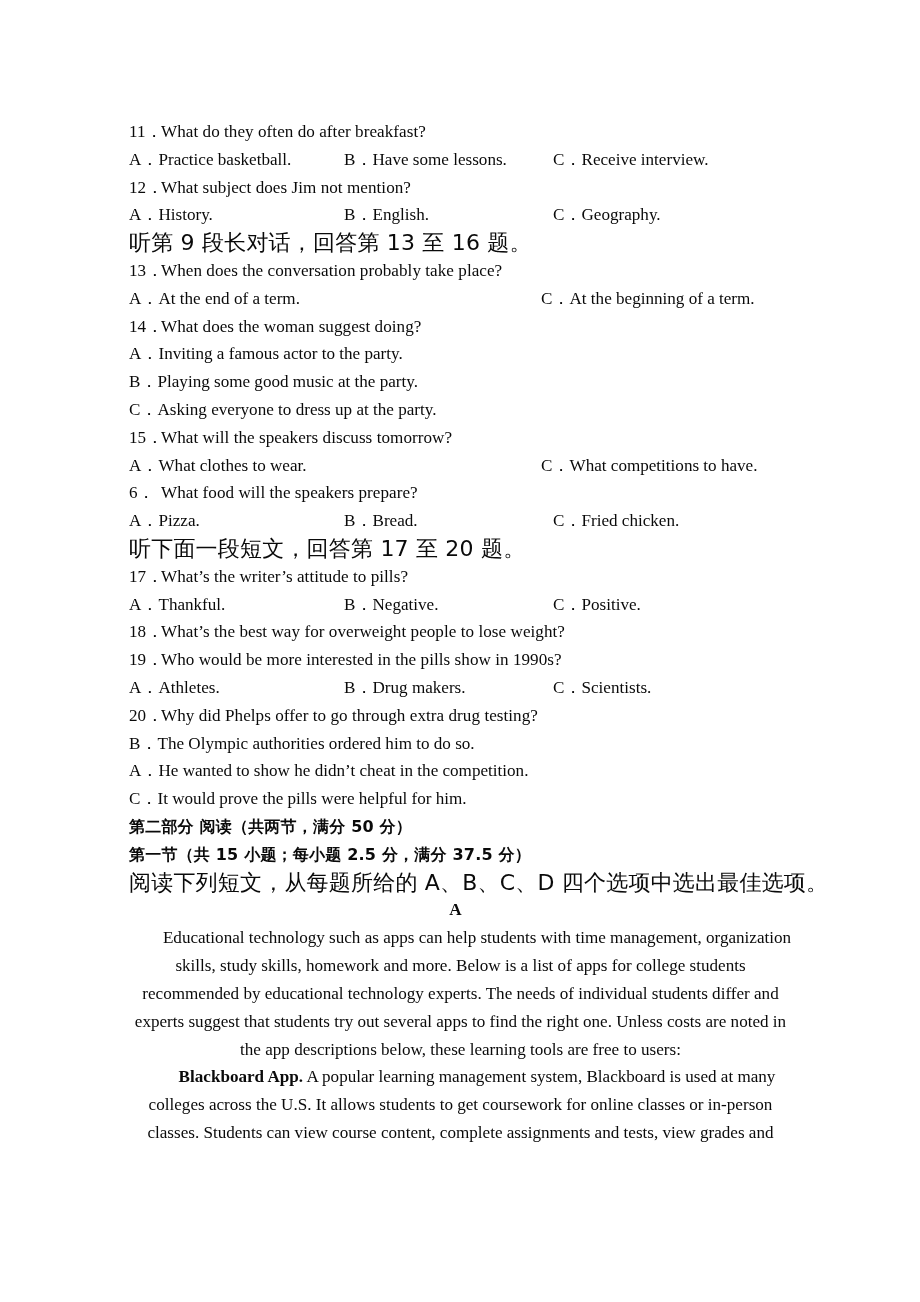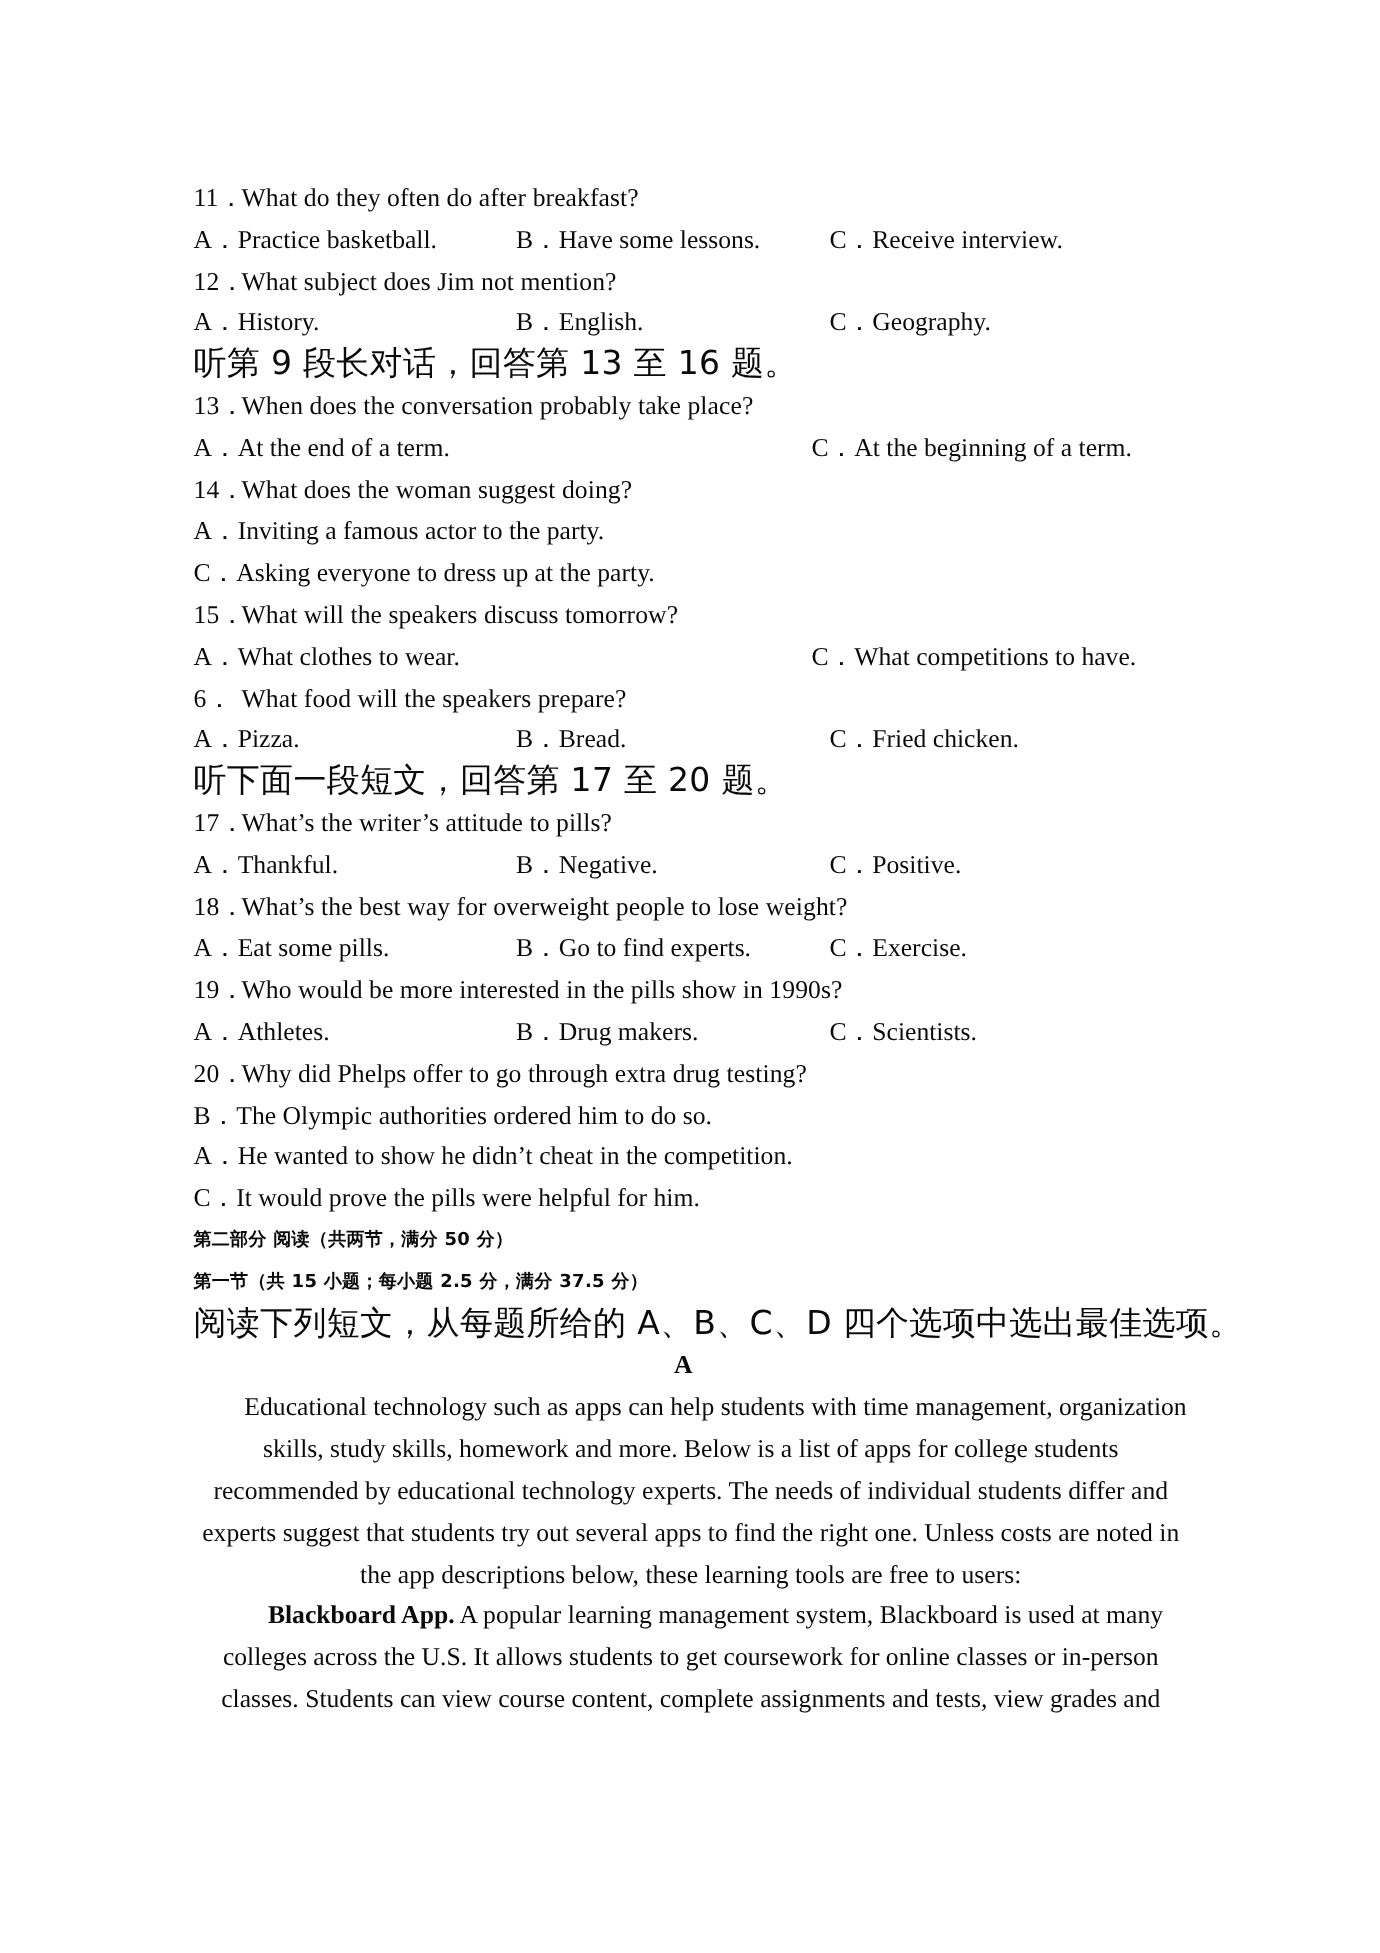--- a/index.html
+++ b/index.html
@@ -80,21 +80,21 @@
 
   .cn-line {
     font-size: 22px;
     line-height: 27.8px;
     font-family: "DejaVu Sans", "Liberation Sans", sans-serif;
     white-space: nowrap;
     letter-spacing: 0.2px;
   }
   .cn-line.bold {
     font-weight: bold;
-    font-size: 12px;
+    font-size: 16px;
   }
 
   .sec-a {
     text-align: center;
     font-weight: bold;
     font-size: 17.1px;
     line-height: 28px;
     width: 663px;
     padding-right: 10px;
     box-sizing: border-box;
@@ -132,20 +132,21 @@
     <div class="cn-line">听第 9 段长对话，回答第 13 至 16 题。</div>
 
     <div class="q-line"><span class="qnum">13．</span><span>When does the conversation probably take place?</span></div>
     <div class="opt-row tight">
       <span class="opt a"><span class="letter">A．</span><span>At the end of a term.</span></span>
       <span class="opt c"><span class="letter">C．</span><span>At the beginning of a term.</span></span>
     </div>
 
     <div class="q-line"><span class="qnum">14．</span><span>What does the woman suggest doing?</span></div>
     <div class="opt-line"><span class="letter">A．</span><span>Inviting a famous actor to the party.</span></div>
+    <div class="opt-line"><span class="letter">B．</span><span>Playing some good music at the party.</span></div>
     <div class="opt-line"><span class="letter">C．</span><span>Asking everyone to dress up at the party.</span></div>
 
     <div class="q-line"><span class="qnum">15．</span><span>What will the speakers discuss tomorrow?</span></div>
     <div class="opt-row tight">
       <span class="opt a"><span class="letter">A．</span><span>What clothes to wear.</span></span>
       <span class="opt c"><span class="letter">C．</span><span>What competitions to have.</span></span>
     </div>
 
     <div class="q-line"><span class="qnum">6．</span><span>What food will the speakers prepare?</span></div>
     <div class="opt-row">
@@ -157,25 +158,20 @@
     <div class="cn-line">听下面一段短文，回答第 17 至 20 题。</div>
 
     <div class="q-line"><span class="qnum">17．</span><span>What’s the writer’s attitude to pills?</span></div>
     <div class="opt-row">
       <span class="opt a"><span class="letter">A．</span><span>Thankful.</span></span>
       <span class="opt b"><span class="letter">B．</span><span>Negative.</span></span>
       <span class="opt c"><span class="letter">C．</span><span>Positive.</span></span>
     </div>
 
     <div class="q-line"><span class="qnum">18．</span><span>What’s the best way for overweight people to lose weight?</span></div>
-    <div class="opt-row">
-      <span class="opt a"><span class="letter">A．</span><span>Eat some pills.</span></span>
-      <span class="opt b"><span class="letter">B．</span><span>Go to find experts.</span></span>
-      <span class="opt c"><span class="letter">C．</span><span>Exercise.</span></span>
-    </div>
 
     <div class="q-line"><span class="qnum">19．</span><span>Who would be more interested in the pills show in 1990s?</span></div>
     <div class="opt-row">
       <span class="opt a"><span class="letter">A．</span><span>Athletes.</span></span>
       <span class="opt b"><span class="letter">B．</span><span>Drug makers.</span></span>
       <span class="opt c"><span class="letter">C．</span><span>Scientists.</span></span>
     </div>
 
     <div class="q-line"><span class="qnum">20．</span><span>Why did Phelps offer to go through extra drug testing?</span></div>
     <div class="opt-line"><span class="letter">B．</span><span>The Olympic authorities ordered him to do so.</span></div>

